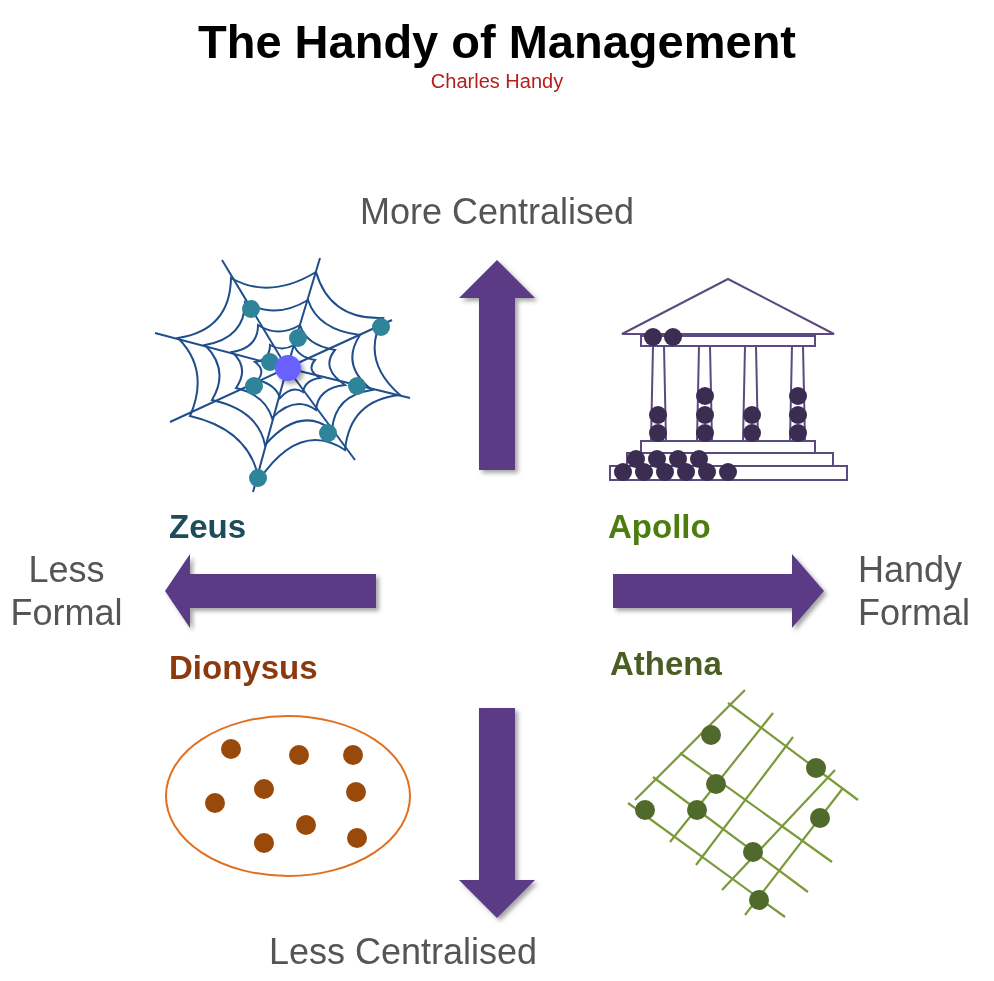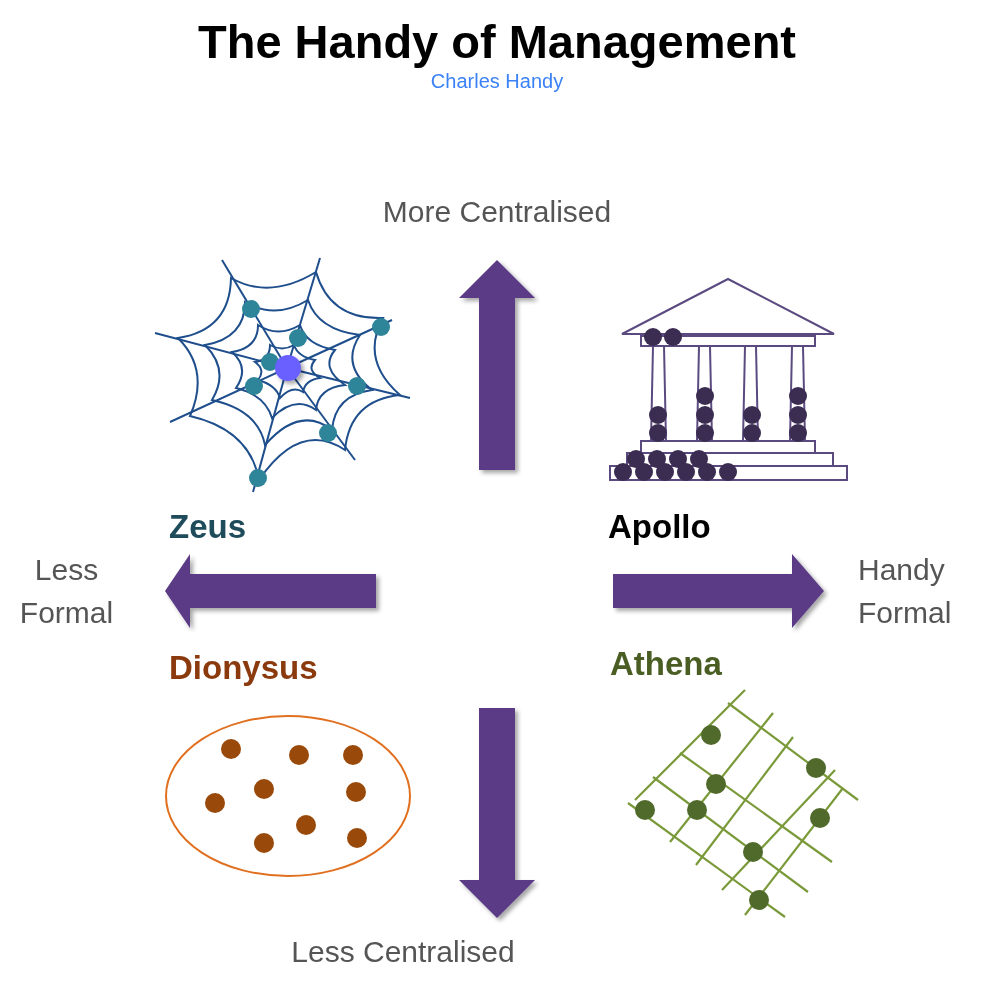--- a/index.html
+++ b/index.html
@@ -1,20 +1,20 @@
 <!DOCTYPE html>
 <html><head>
 <meta charset="utf-8">
 <style>
   html, body { margin:0; padding:0; background:#ffffff; }
   body { width:994px; height:981px; position:relative; overflow:hidden; font-family:"Liberation Sans", sans-serif; }
   .abs { position:absolute; }
   .title { left:0; width:994px; top:14px; text-align:center; font-size:47px; font-weight:bold; color:#000; }
-  .subtitle { left:0; width:994px; top:70px; text-align:center; font-size:20px; color:#3b82f6; }
-  .axis { font-size:30px; color:#555555; line-height:43px; }
+  .subtitle { left:0; width:994px; top:70px; text-align:center; font-size:20px; color:#b91c1c; }
+  .axis { font-size:36px; color:#555555; line-height:43px; }
   .god { font-size:33px; font-weight:bold; width:240px; }
   svg { position:absolute; left:0; top:0; }
 </style>
 </head>
 <body>
 
 <div class="abs title">The Handy of Management</div>
 <div class="abs subtitle">Charles Handy</div>
 
 <div class="abs axis" style="left:0;width:994px;top:190px;text-align:center;">More Centralised</div>
@@ -22,21 +22,21 @@
 <div class="abs axis" style="left:0;width:133px;top:548px;text-align:center;">
   <div>Less</div>
   <div>Formal</div>
 </div>
 <div class="abs axis" style="left:858px;width:136px;top:548px;text-align:left;">
   <div>Handy</div>
   <div>Formal</div>
 </div>
 
 <div class="abs god" style="left:169px;top:508px;color:#1e4c5a;">Zeus</div>
-<div class="abs god" style="left:608px;top:508px;color:#000000;">Apollo</div>
+<div class="abs god" style="left:608px;top:508px;color:#4d7c0f;">Apollo</div>
 <div class="abs god" style="left:169px;top:649px;color:#8b3a0e;">Dionysus</div>
 <div class="abs god" style="left:610px;top:645px;color:#4a5e24;">Athena</div>
 
 <svg width="994" height="981" viewBox="0 0 994 981">
   <defs>
     <filter id="sh" x="-20%" y="-20%" width="150%" height="150%">
       <feDropShadow dx="3" dy="3" stdDeviation="2" flood-color="#000" flood-opacity="0.35"></feDropShadow>
     </filter>
   </defs>
 

